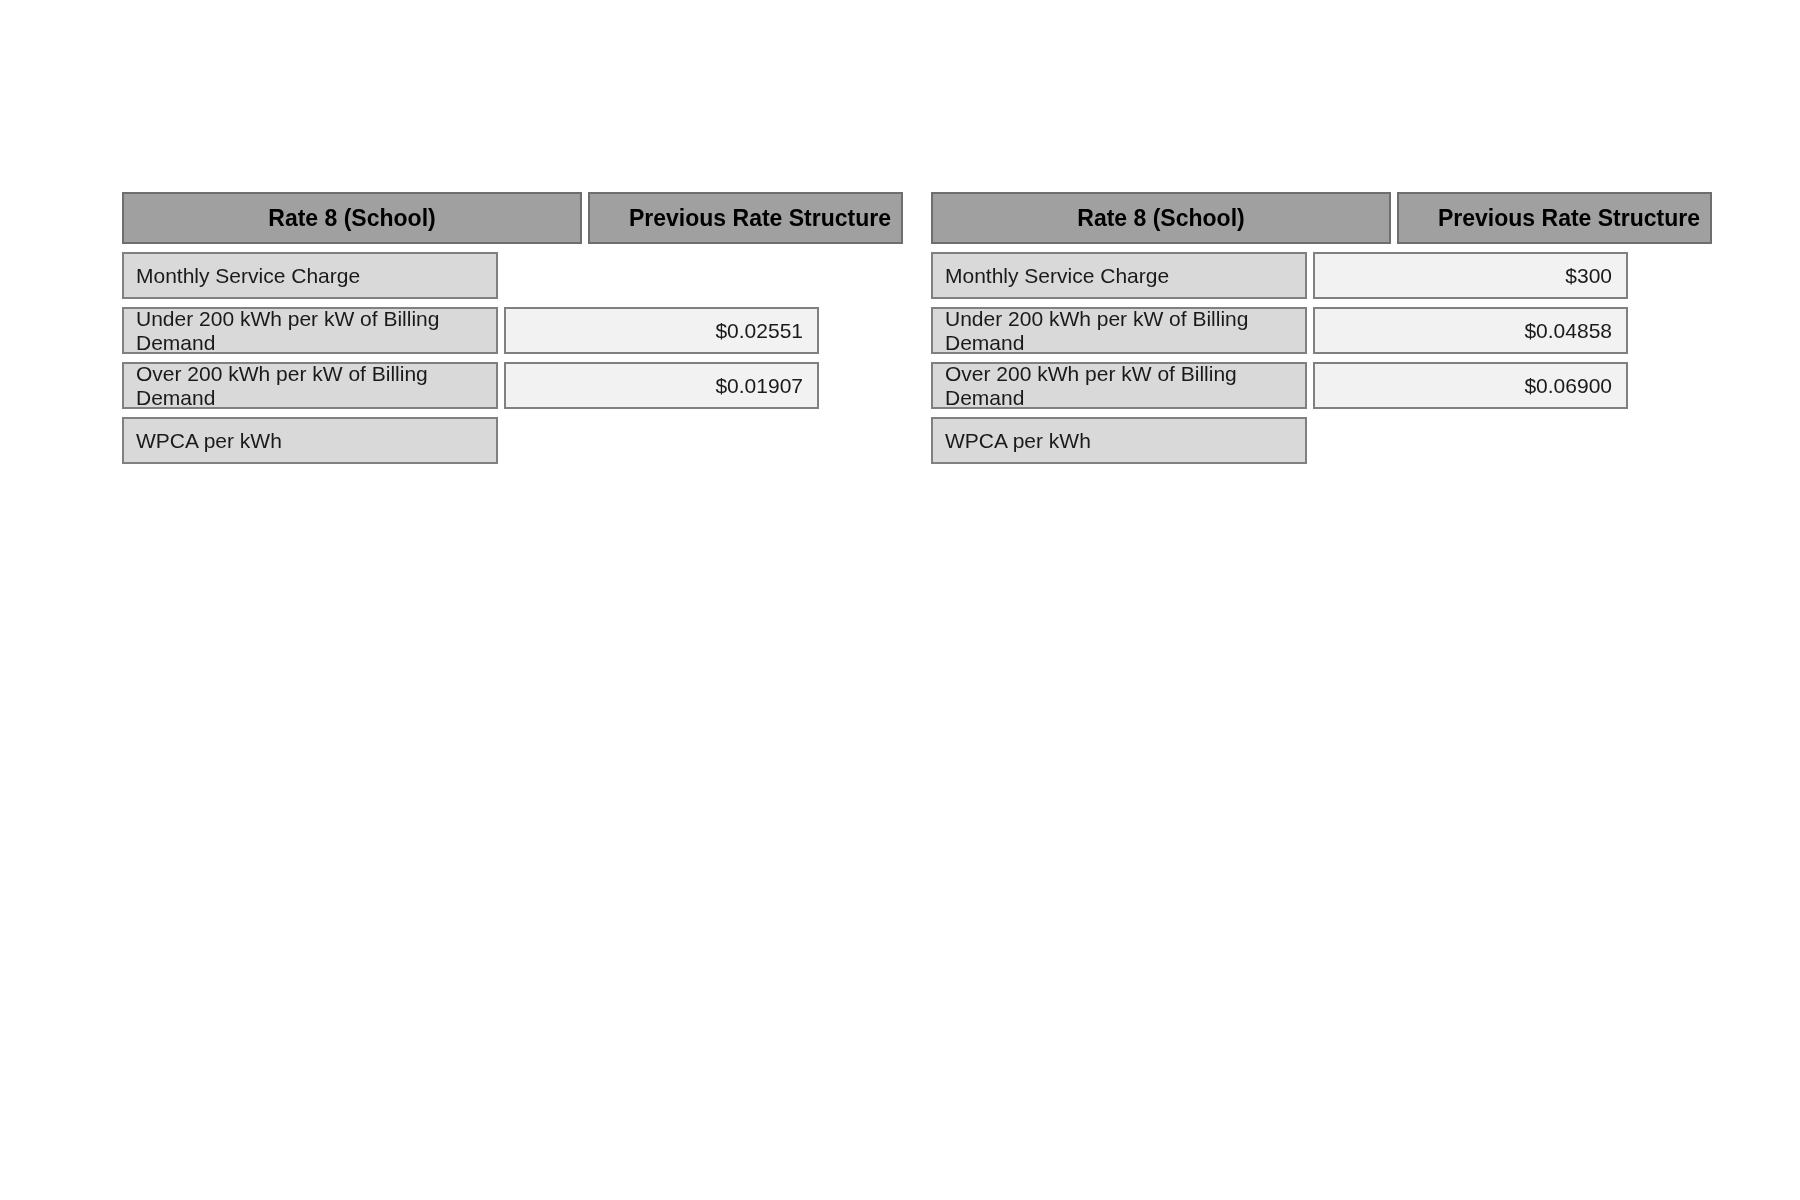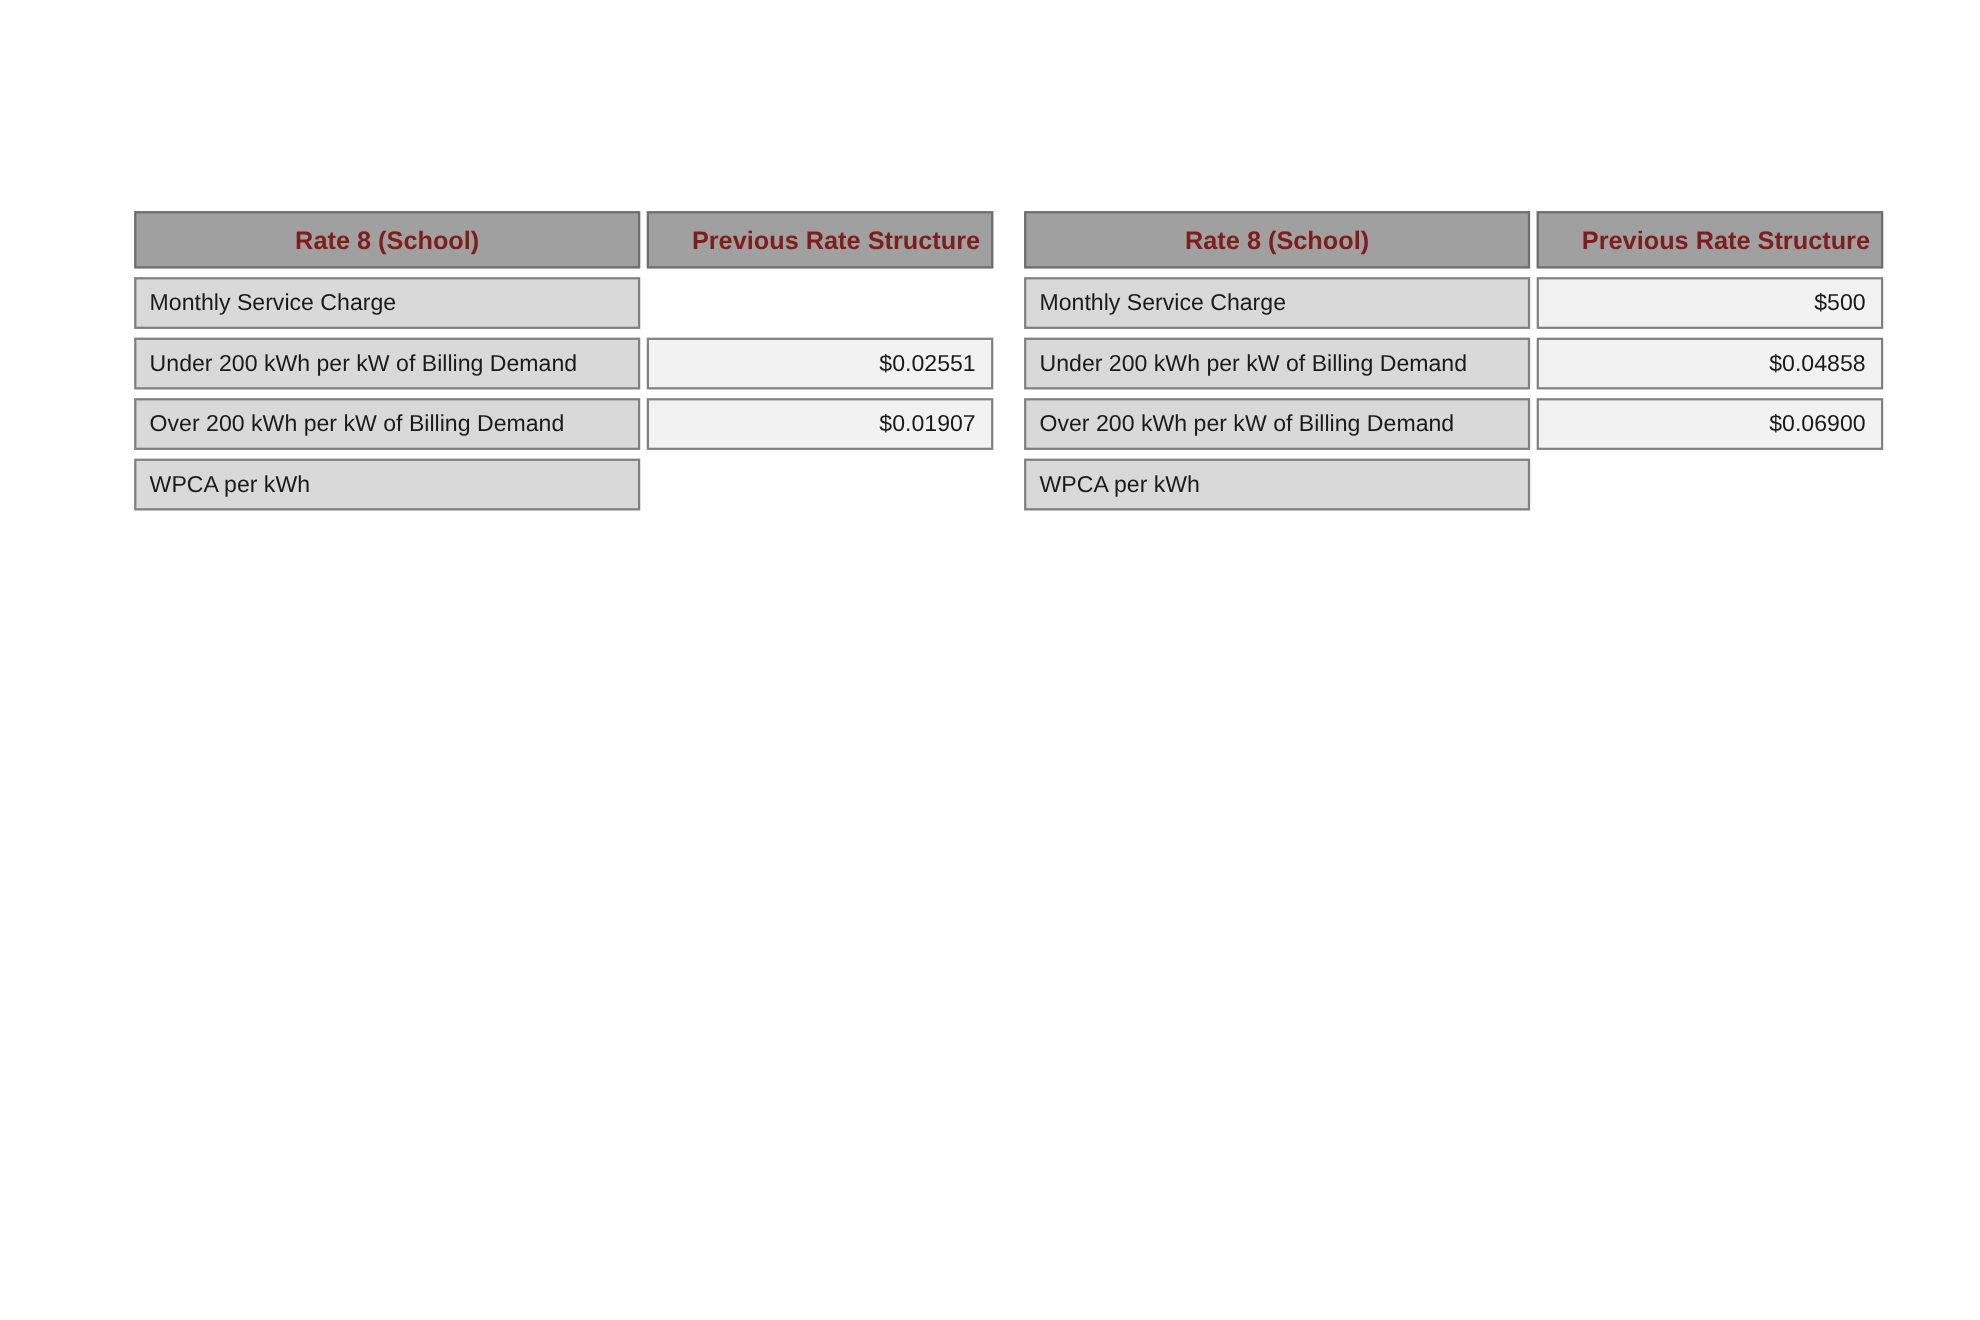--- a/index.html
+++ b/index.html
@@ -43,26 +43,26 @@
     font-size: 21px;
     color: #1a1a1a;
     padding-left: 29px;
   }
   .header .cell {
     background: #a0a0a0;
     border: 2px solid #6e6e6e;
     justify-content: center;
     font-weight: bold;
     font-size: 23px;
-    color: #7f1d1d;
+    color: #000000;
     height: 52px;
   }
   .label-cell {
     background: #d9d9d9;
-    width: 460px;
+    width: 376px;
     padding-left: 12px;
     justify-content: flex-start;
   }
   .value-cell {
     background: #f2f2f2;
     width: 315px;
     padding-right: 14px;
     justify-content: flex-end;
   }
   .header .label-cell {
@@ -101,21 +101,21 @@
       </div>
     </div>
 
     <div class="rate-table">
       <div class="trow header">
         <div class="cell label-cell">Rate 8 (School)</div>
         <div class="cell value-cell">Previous Rate Structure</div>
       </div>
       <div class="trow">
         <div class="cell label-cell">Monthly Service Charge</div>
-        <div class="cell value-cell">$500</div>
+        <div class="cell value-cell">$300</div>
       </div>
       <div class="trow">
         <div class="cell label-cell">Under 200 kWh per kW of Billing Demand</div>
         <div class="cell value-cell">$0.04858</div>
       </div>
       <div class="trow">
         <div class="cell label-cell">Over 200 kWh per kW of Billing Demand</div>
         <div class="cell value-cell">$0.06900</div>
       </div>
       <div class="trow">

